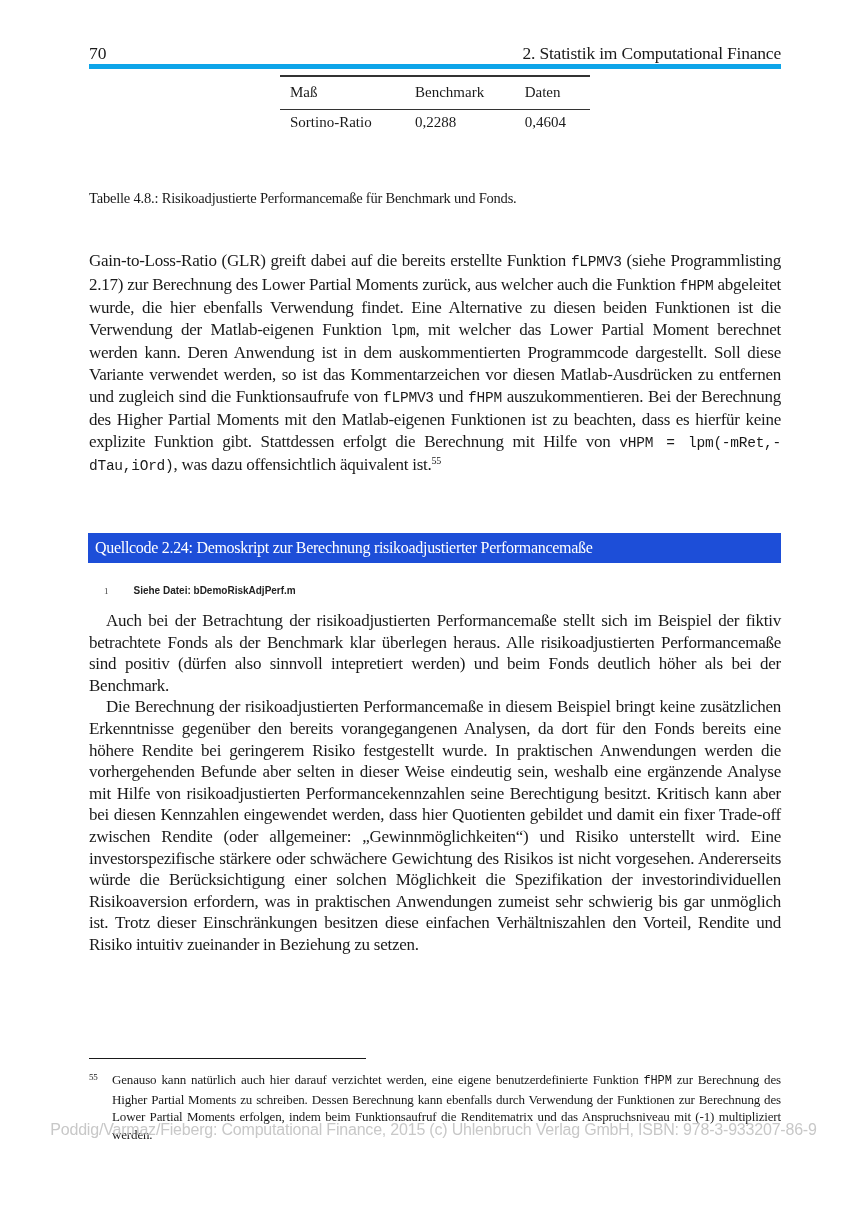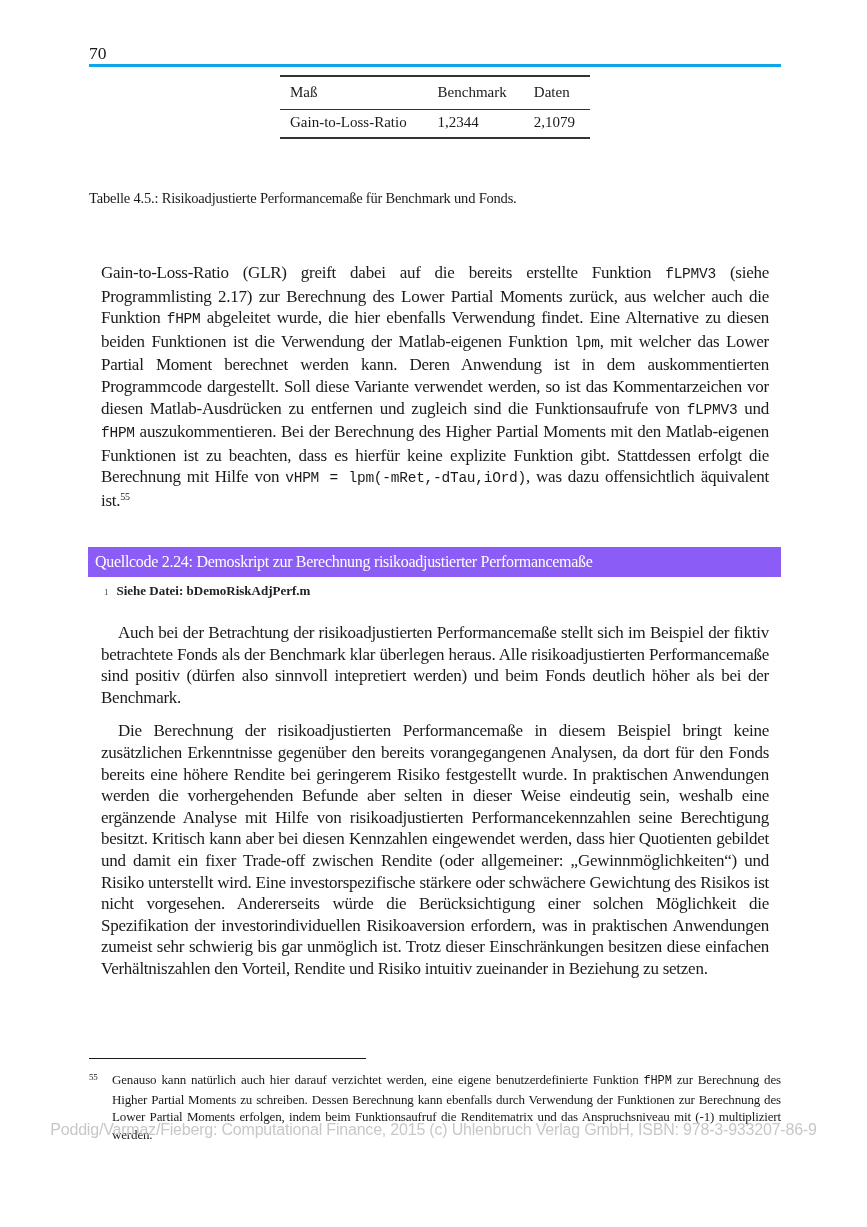--- a/index.html
+++ b/index.html
@@ -4,21 +4,21 @@
   <style>
     html, body { margin: 0; padding: 0; background: #ffffff; }
     body {
       width: 867px; height: 1227px; position: relative; overflow: hidden;
       font-family: "Liberation Serif", "DejaVu Serif", serif;
       color: #1a1a1a;
     }
     .mono { font-family: "Liberation Mono", "DejaVu Sans Mono", monospace; font-size: 14.5px; }
     .page-header {
       position: absolute; left: 89px; top: 42px; width: 692px; height: 22px;
-      border-bottom: 3px solid #0ea5e9;
+      border-bottom: 5px solid #0ea5e9;
       font-size: 17.5px; line-height: 22px;
       display: flex; justify-content: space-between; align-items: center;
     }
     .page-header .chapter { letter-spacing: -0.2px; }
     table.results {
       position: absolute; left: 280px; top: 75px; width: 310px;
       border-collapse: collapse; font-size: 15px;
     }
     table.results th, table.results td { padding: 3px 10px; white-space: nowrap; }
     table.results thead tr th {
@@ -31,34 +31,34 @@
     table.results tbody tr.first td { padding-top: 8px; }
     table.results tbody tr.last td { padding-bottom: 5px; border-bottom: 2px solid #333; }
     .caption {
       position: absolute; left: 89px; top: 190px; font-size: 14.5px; letter-spacing: -0.2px;
     }
     .body-text {
       position: absolute; left: 89px; width: 692px;
       font-size: 17px; line-height: 21.6px; text-align: justify;
       letter-spacing: -0.25px;
     }
-    .body-text p { margin: 12px; }
+    .body-text p { margin: 0; }
     .body-text p.indent { text-indent: 17px; }
     sup.fnref { font-size: 10px; line-height: 0; vertical-align: 6px; }
     .listing-bar {
-      position: absolute; left: 88px; top: 547px; width: 693px; height: 30px;
-      background: #8b5cf6; color: #ffffff; font-size: 16px; line-height: 30px;
+      position: absolute; left: 88px; top: 533px; width: 693px; height: 30px;
+      background: #1d4ed8; color: #ffffff; font-size: 16px; line-height: 30px;
       padding-left: 7px; box-sizing: border-box; letter-spacing: -0.3px;
     }
     .listing-line {
       position: absolute; left: 104px; top: 584px; font-size: 11px; line-height: 14px;
       display: flex; gap: 8px; align-items: baseline;
     }
     .listing-line .lineno { font-family: "Liberation Serif", serif; font-size: 9px; color: #444; }
-    .listing-line .code { font-family: Liberation Serif, serif; font-size: 13px; font-weight: bold; color: #222; }
+    .listing-line .code { font-family: Liberation Sans, sans-serif; font-size: 10px; font-weight: bold; color: #222; margin-left: 17px; }
     .fn-rule {
       position: absolute; left: 89px; top: 1058px; width: 277px; border-top: 1px solid #1a1a1a;
     }
     .footnote {
       position: absolute; left: 89px; top: 1071px; width: 692px;
       font-size: 13px; line-height: 17.5px; text-align: justify; letter-spacing: -0.15px;
       display: flex;
     }
     .footnote .fnmark { width: 23px; flex: 0 0 23px; font-size: 9px; line-height: 12px; }
     .footnote .fntext { flex: 1; }
@@ -67,40 +67,41 @@
       position: absolute; left: 0; width: 867px; top: 1121px; text-align: center;
       font-family: "Liberation Sans", "DejaVu Sans", sans-serif; font-size: 16px;
       color: #c8c8c8; letter-spacing: -0.2px;
     }
   </style>
 </head>
 <body>
 
 <div class="page-header">
   <span>70</span>
+  <span class="chapter">2. Statistik im Computational Finance</span>
 </div>
 
 <table class="results">
   <thead>
     <tr>
       <th class="left">Maß</th>
       <th class="right">Benchmark</th>
       <th class="right">Daten</th>
     </tr>
   </thead>
   <tbody>
-    <tr class="last">
-      <td class="left">Gain-to-Loss-Ratio</td>
-      <td class="right">1,2344</td>
-      <td class="right">2,1079</td>
+    <tr>
+      <td class="left">Sortino-Ratio</td>
+      <td class="right">0,2288</td>
+      <td class="right">0,4604</td>
     </tr>
   </tbody>
 </table>
 
-<div class="caption">Tabelle 4.5.: Risikoadjustierte Performancemaße für Benchmark und Fonds.</div>
+<div class="caption">Tabelle 4.8.: Risikoadjustierte Performancemaße für Benchmark und Fonds.</div>
 
 <div class="body-text" style="top: 250px;">
   <p><span>Gain-to-Loss-Ratio (GLR) greift dabei auf die bereits erstellte Funktion </span><span class="mono">fLPMV3</span><span> (siehe Programmlisting 2.17) zur Berechnung des Lower Partial Moments zurück, aus welcher auch die Funktion </span><span class="mono">fHPM</span><span> abgeleitet wurde, die hier ebenfalls Verwendung findet. Eine Alternative zu diesen beiden Funktionen ist die Verwendung der Matlab-eigenen Funktion </span><span class="mono">lpm</span><span>, mit welcher das Lower Partial Moment berechnet werden kann. Deren Anwendung ist in dem auskommentierten Programmcode dargestellt. Soll diese Variante verwendet werden, so ist das Kommentarzeichen vor diesen Matlab-Ausdrücken zu entfernen und zugleich sind die Funktionsaufrufe von </span><span class="mono">fLPMV3</span><span> und </span><span class="mono">fHPM</span><span> auszukommentieren. Bei der Berechnung des Higher Partial Moments mit den Matlab-eigenen Funktionen ist zu beachten, dass es hierfür keine explizite Funktion gibt. Stattdessen erfolgt die Berechnung mit Hilfe von </span><span class="mono">vHPM = lpm(-mRet,-dTau,iOrd)</span><span>, was dazu offensichtlich äquivalent ist.</span><sup class="fnref">55</sup></p>
 </div>
 
 <div class="listing-bar">Quellcode 2.24: Demoskript zur Berechnung risikoadjustierter Performancemaße</div>
 <div class="listing-line">
   <span class="lineno">1</span>
   <span class="code">Siehe Datei: bDemoRiskAdjPerf.m</span>
 </div>

